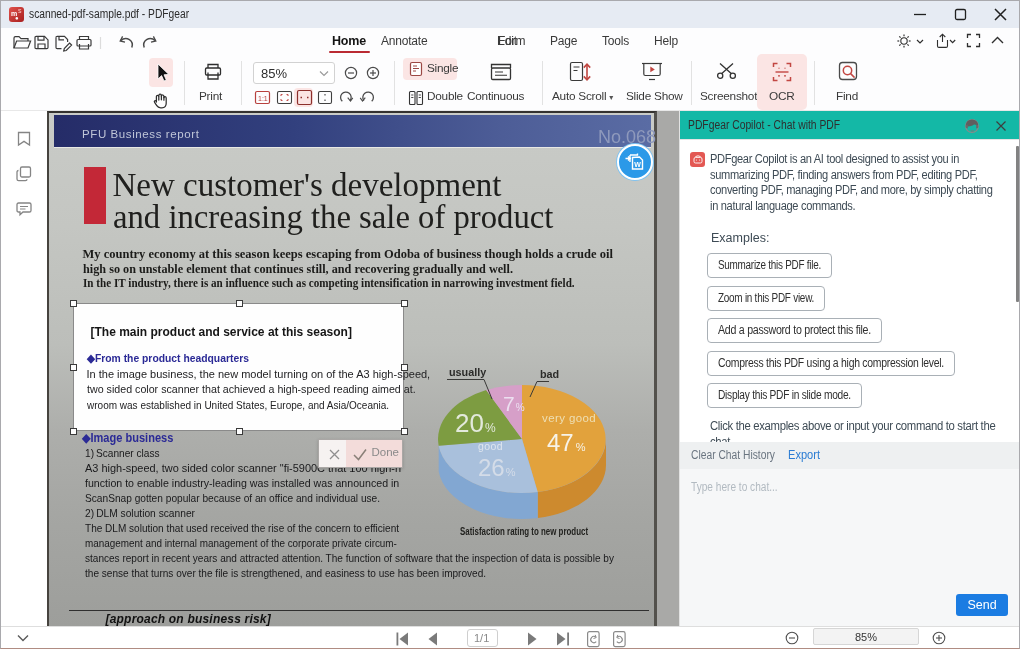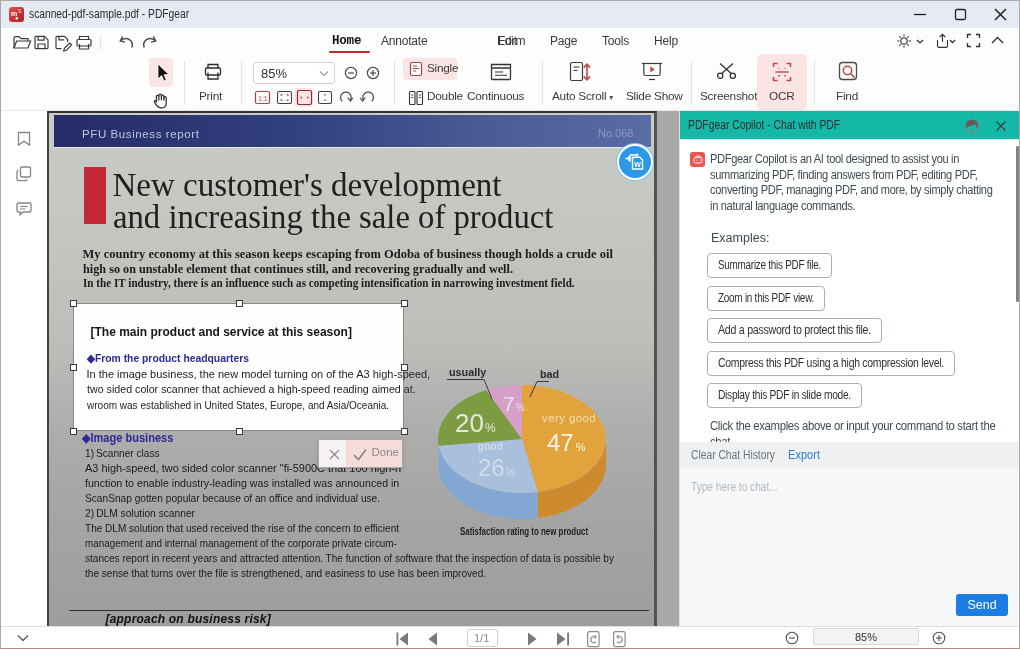--- a/index.html
+++ b/index.html
@@ -75,21 +75,21 @@
       </g>
       <line x1="91.5" y1="5" x2="91.5" y2="17" stroke="#dcdcdc"></line>
       <g stroke="#4a4a4a" stroke-width="1.5">
         <path d="M111.5 8.6 Q116 4.8 120.4 7.6 Q124.6 10.4 122.8 15.4" fill="none"></path>
         <path d="M113.6 4.4 L111.2 9 L116 10.2" fill="none" stroke-width="1.3"></path>
         <path d="M146.5 8.6 Q142 4.8 137.6 7.6 Q133.4 10.4 135.2 15.4" fill="none"></path>
         <path d="M144.4 4.4 L146.8 9 L142 10.2" fill="none" stroke-width="1.3"></path>
       </g>
     </g>
   </svg>
-  <div class="menu" style="left:331px;color:#141414;font-weight:bold;font-size:12.5px;font-family:Liberation Mono, monospace;">Home</div>
+  <div class="menu" style="left:331px;color:#141414;font-weight:bold;font-size:12.5px;">Home</div>
   <div class="abs" style="left:328px;top:49.5px;width:41px;height:2.4px;background:#ba2b33;border-radius:1px;"></div>
   <div class="menu" style="left:380px;">Annotate</div>
   <div class="menu" style="left:448px;margin-left:48px;">Edit</div>
   <div class="menu" style="left:497px;">Form</div>
   <div class="menu" style="left:549px;">Page</div>
   <div class="menu" style="left:601px;">Tools</div>
   <div class="menu" style="left:653px;">Help</div>
 
   <svg class="abs" style="left:890px;top:30px;width:122px;height:20px;" viewBox="0 0 122 20">
     <g stroke="#2f2f2f" stroke-width="1.1" fill="none">
@@ -280,21 +280,21 @@
         <path d="M5 5.5 L13 5.5 M5 8 L10.5 8" stroke-width="1"></path>
       </g>
     </svg>
   </div>
   <div id="viewer">
     <div id="page">
         <div id="pagein">
 
       <div class="abs" style="left:0.5px;top:0.5px;width:596.5px;height:33px;background:linear-gradient(to right,#252c68,#32407e 40%,#4d5d97 75%,#5a6ca4);border-bottom:1px solid #e8e8e4;">
         <span style="position:absolute;left:28px;top:13.5px;font-size:11.5px;color:#c0c6d8;letter-spacing:0.6px;">PFU Business report</span>
-        <span style="position:absolute;left:544px;top:12px;font-size:11px;color:#8e99bc;">No.068</span>
+        <span style="position:absolute;left:544px;top:12px;font-size:18px;color:#8e99bc;">No.068</span>
       </div>
 
       <div class="abs" style="left:30px;top:53px;width:22px;height:57px;background:#c32837;"></div>
       <div class="abs" style="left:59px;top:54.5px;font-family:'Liberation Serif',serif;font-size:33px;line-height:32px;color:#20201e;white-space:nowrap;"><span style="display:inline-block;transform:scaleX(1);transform-origin:0 0;">New customer's development</span><br><span style="display:inline-block;transform:scaleX(0.991);transform-origin:0 0;">and increasing the sale of product</span></div>
       <div class="abs" style="left:29px;top:133px;font-family:'Liberation Serif',serif;font-size:12.5px;font-weight:bold;line-height:14.5px;color:#1c1c1a;white-space:nowrap;">My country economy at this season keeps escaping from Odoba of business though holds a crude oil<br><span style="display:inline-block;transform:scaleX(0.977);transform-origin:0 0;">high so on unstable element that continues still, and recovering gradually and well.</span><br><span style="display:inline-block;transform:scaleX(0.891);transform-origin:0 0;">In the IT industry, there is an influence such as competing intensification in narrowing investment field.</span></div>
 
       <div class="abs" style="left:19px;top:189px;width:331px;height:128px;background:#fefefe;border:1px solid #8a8a8a;"></div>
       <div class="abs" style="left:37px;top:211px;font-size:12px;font-weight:bold;color:#161616;">[The main product and service at this season]</div>
       <div class="abs" style="left:33px;top:238px;font-size:11px;font-weight:bold;color:#2b2a96;transform:scaleX(0.94);transform-origin:0 0;white-space:nowrap;">◆From the product headquarters</div>
       <div class="abs" style="left:33px;top:253px;font-size:11px;color:#232325;line-height:15.4px;white-space:nowrap;">In the image business, the new model turning on of the A3 high-speed,<br><span style="display:inline-block;transform:scaleX(0.97);transform-origin:0 0;">two sided color scanner that achieved a high-speed reading aimed at.</span><br><span style="display:inline-block;transform:scaleX(0.91);transform-origin:0 0;">wroom was established in United States, Europe, and Asia/Oceania.</span></div>

